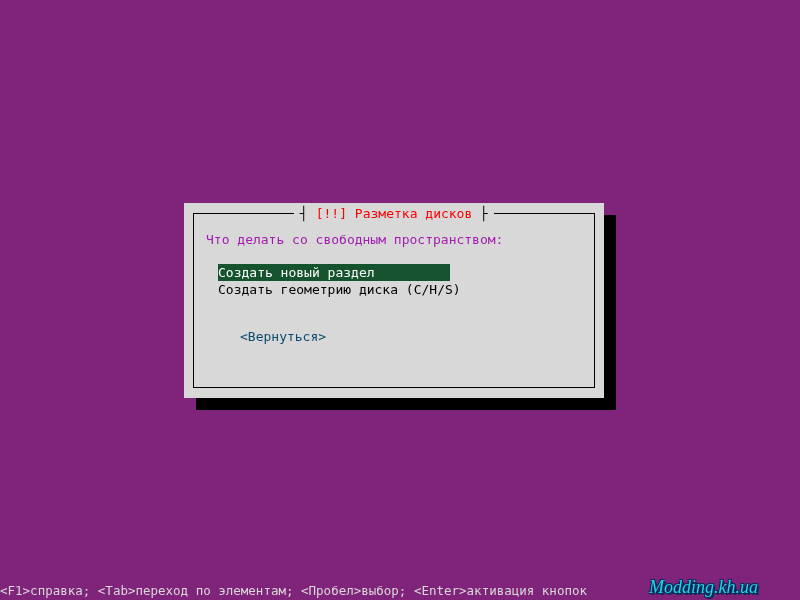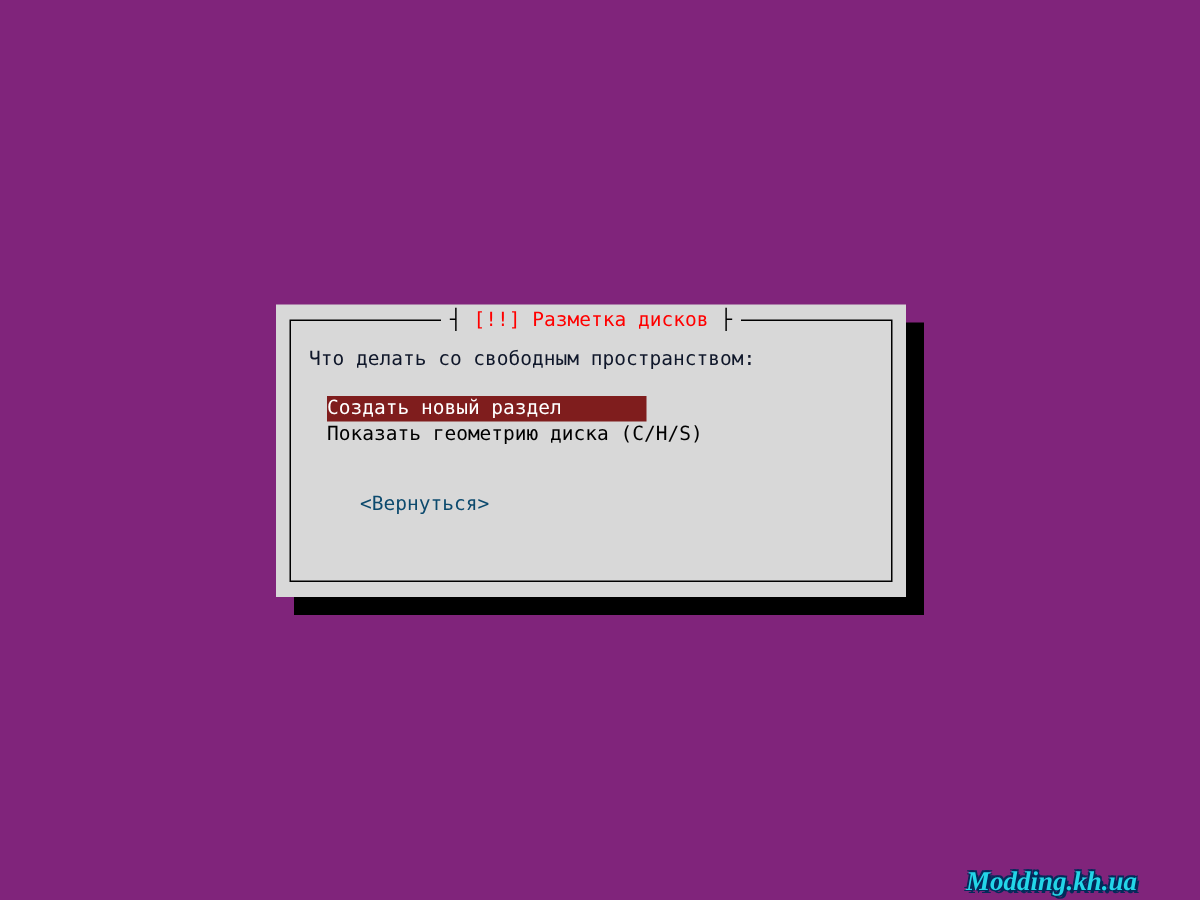--- a/index.html
+++ b/index.html
@@ -7,43 +7,44 @@
     .screen{width:764px;height:600px;position:relative}
     .shadow{position:absolute;left:196px;top:215px;width:420px;height:195px;background:#000}
     .dialog{position:absolute;left:184px;top:203px;width:420px;height:195px;background:#d8d8d8;box-sizing:border-box}
     .dialog-inner{position:absolute;left:9px;top:10px;right:9px;bottom:10px;border:1px solid #000;box-sizing:border-box}
     .title-row{position:absolute;left:0;right:0;top:-8px;height:16px;text-align:center}
     .title-cover{display:inline-block;background:#d8d8d8;padding:0 6px;line-height:16px}
     .title-cover span{white-space:pre}
     .title-braces{color:#000}
     .title-mark{color:#f00}
     .title-text{color:#f00}
-    .q{position:absolute;left:12px;top:18px;color:#0f172a}
+    .q{position:absolute;left:12px;top:18px;color:#a21caf}
     .options{position:absolute;left:24px;top:50px;right:12px}
     .option{height:17px;line-height:17px;white-space:pre;cursor:pointer}
-    .option.selected{background:#7f1d1d;color:#fff;padding-right:56px;display:inline-block}
+    .option.selected{background:#14532d;color:#fff;padding-right:75px;display:inline-block}
     .option.not-selected{color:#000}
     .back-row{position:absolute;left:46px;top:115px;color:#0c4a6e;cursor:pointer}
     .hints{position:absolute;left:0;bottom:2px;color:#d8d8d8;white-space:pre;font-size:12.5px}
-    .watermark{position:absolute;right:6px;bottom:2px;font-family:"Comic Sans MS","Brush Script MT",cursive;font-style:italic;font-weight:bold;font-size:18px;color:#23d6e8;text-shadow:-1px -1px 0 #032b5a,1px -1px 0 #032b5a,-1px 1px 0 #032b5a,1px 1px 0 #032b5a,2px 2px 0 #032b5a}
+    .watermark{position:absolute;right:6px;bottom:2px;font-family:"Comic Sans MS","Brush Script MT",cursive;font-style:italic;font-weight:normal;font-size:18px;color:#23d6e8;text-shadow:-1px -1px 0 #032b5a,1px -1px 0 #032b5a,-1px 1px 0 #032b5a,1px 1px 0 #032b5a,2px 2px 0 #032b5a}
   </style>
 </head>
 <body>
 
 <div class="screen">
   <div class="shadow"></div>
   <div class="dialog">
     <div class="dialog-inner">
       <div class="title-row">
         <span class="title-cover">
           <span class="title-braces">┤</span><span class="title-mark"> [!!] </span><span class="title-text">Разметка дисков</span><span class="title-braces"> ├</span>
         </span>
       </div>
       <div class="q">Что делать со свободным пространством:</div>
       <div class="options">
         <div class="option selected">Создать новый раздел</div>
-        <div class="option not-selected">Показать геометрию диска (C/H/S)</div>
+        <div class="option not-selected">Создать геометрию диска (C/H/S)</div>
       </div>
       <div class="back-row">&lt;Вернуться&gt;</div>
     </div>
   </div>
+  <div class="hints">&lt;F1&gt;справка; &lt;Tab&gt;переход по элементам; &lt;Пробел&gt;выбор; &lt;Enter&gt;активация кнопок</div>
   <div class="watermark">Modding.kh.ua</div>
 </div>
 
 </body></html>

